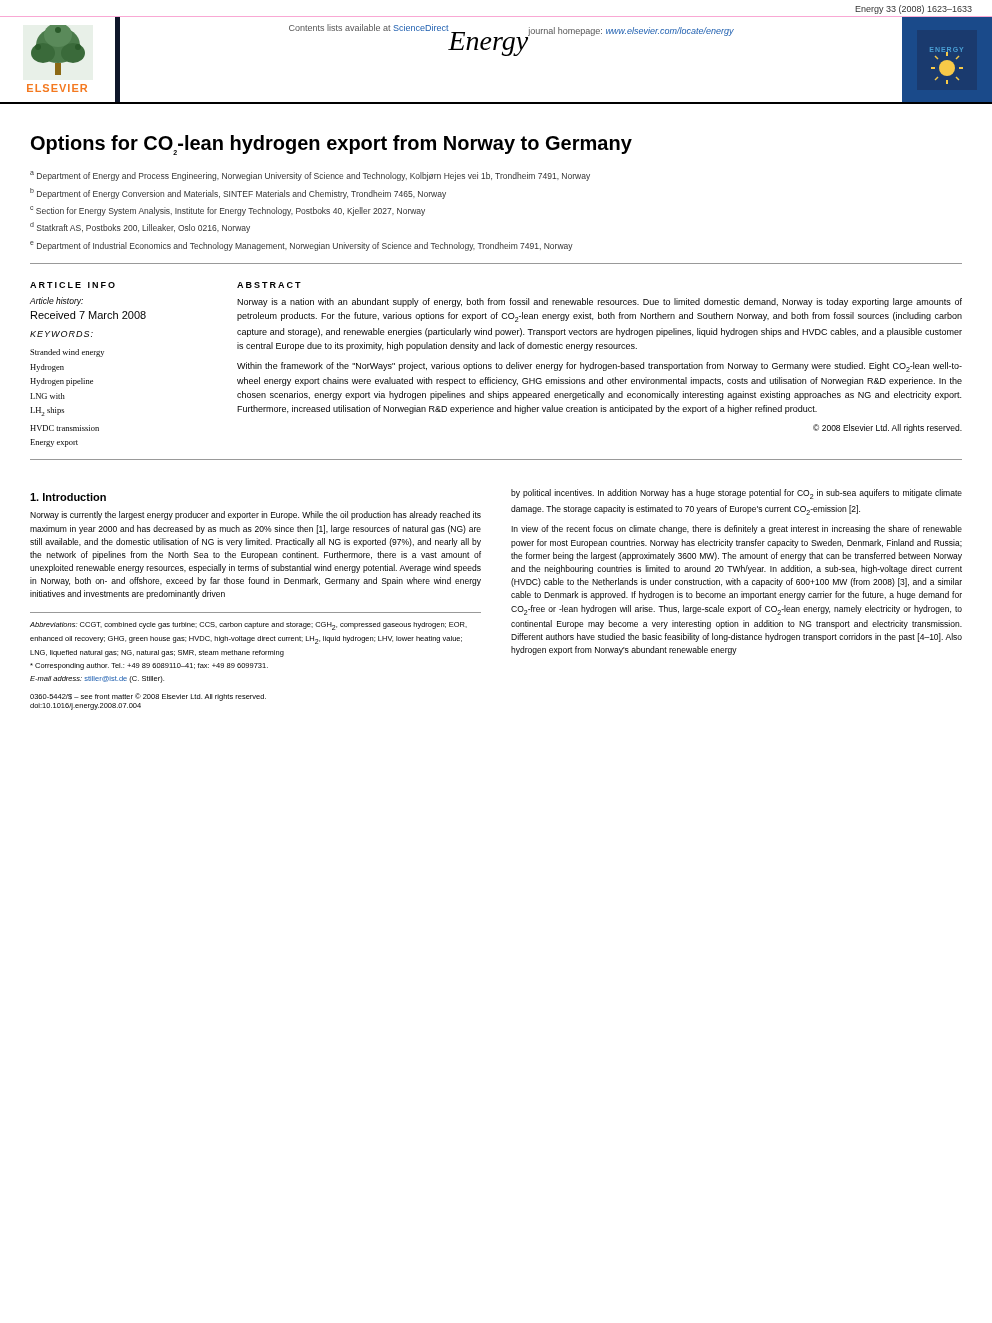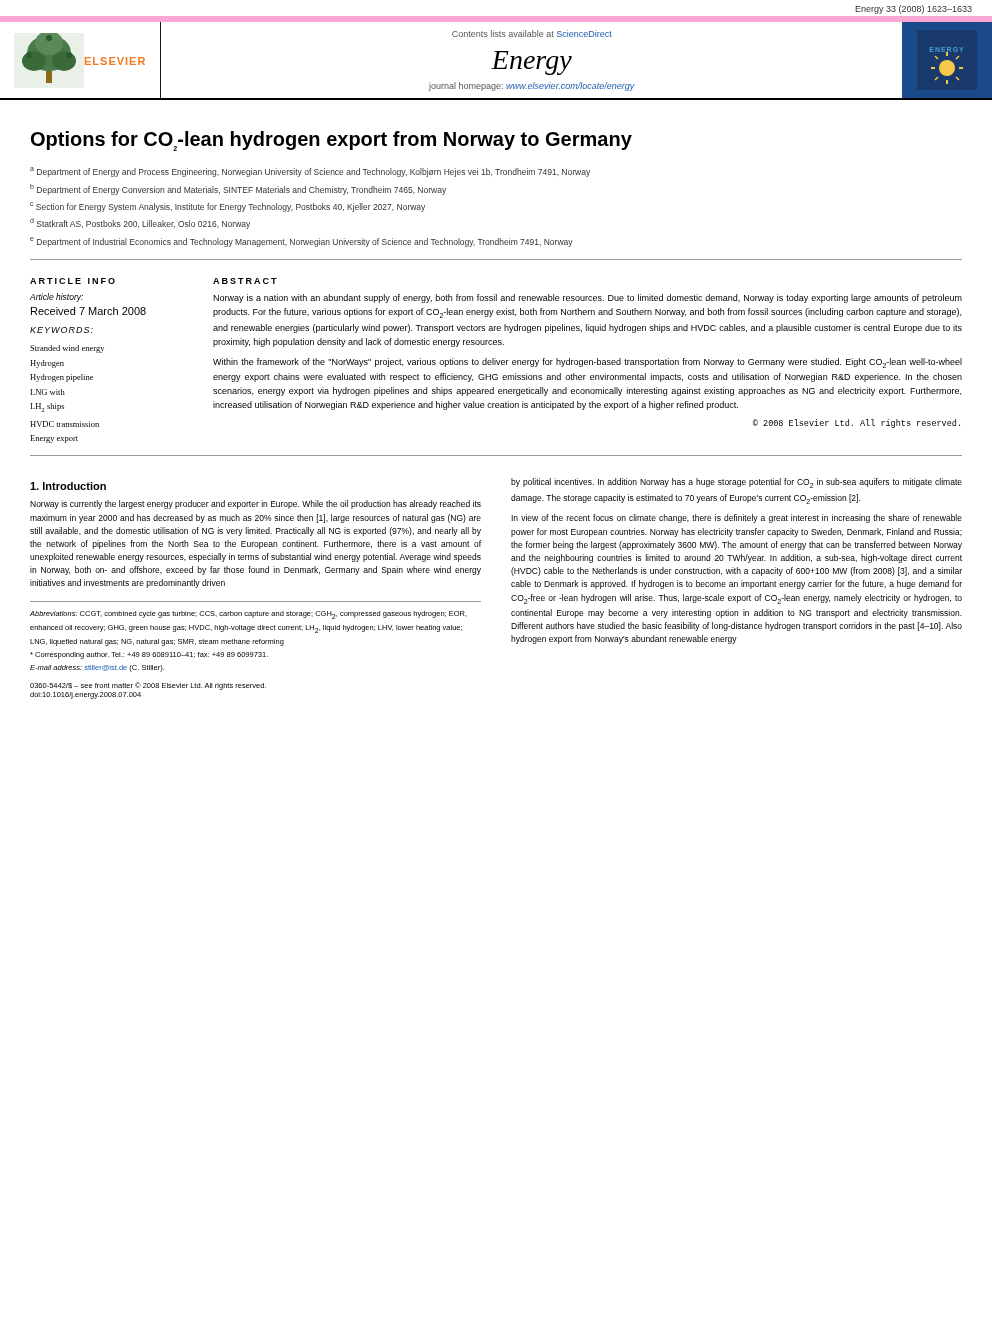--- a/index.html
+++ b/index.html
@@ -14,39 +14,39 @@
       min-height: 1323px;
       background: #fff;
       margin: 0 auto;
       padding: 0;
     }
     
     .top-bar {
       text-align: right;
       font-size: 9px;
       padding: 4px 20px 2px 20px;
-      border-bottom: 6px solid #f9a8d4;
+      border-bottom: 1px solid #f9a8d4;
       color: #333;
       font-family: Arial, sans-serif;
     }
     
     .journal-header {
       display: flex;
       align-items: stretch;
       border-bottom: 2px solid #000;
       padding: 0;
       background: #fff;
     }
     .elsevier-logo {
       display: flex;
-      flex-direction: row;
+      flex-direction: column;
       align-items: center;
       justify-content: center;
       padding: 8px 14px;
-      border-right: 1px solid #0f172a;
+      border-right: 5px solid #0f172a;
       min-width: 120px;
     }
     .elsevier-tree-img {
       width: 70px;
       height: 55px;
       background: #e8e8e8;
       position: relative;
       overflow: hidden;
     }
     .elsevier-tree-img svg {
@@ -57,22 +57,21 @@
       font-family: Arial, sans-serif;
       font-size: 11px;
       font-weight: bold;
       color: #f47920;
       margin-top: 2px;
       letter-spacing: 1px;
     }
     .journal-center {
       flex: 1;
       display: flex;
-      flex-direction: column;
-      align-items: center;
+      flex-direction: row;
       justify-content: center;
       padding: 6px 10px;
     }
     .sciencedirect-line {
       font-family: Arial, sans-serif;
       font-size: 9px;
       color: #555;
       margin-bottom: 3px;
     }
     .sciencedirect-link {
@@ -150,21 +149,21 @@
     .affiliations div { margin-bottom: 1px; }
     .affiliations sup { font-size: 7px; }
     .section-divider {
       border: none;
       border-top: 1px solid #999;
       margin: 10px 0;
     }
     
     .two-col {
       display: flex;
-      gap: 8px;
+      gap: 32px;
       margin-top: 16px;
     }
     .left-col {
       width: 175px;
       min-width: 175px;
     }
     .right-col {
       flex: 1;
     }
     .col-heading {
@@ -200,29 +199,29 @@
       font-size: 9px;
       font-family: Arial, sans-serif;
       line-height: 1.55;
       color: #000;
       text-align: justify;
     }
     .abstract-text p { margin-bottom: 6px; }
     .copyright-line {
       text-align: right;
       font-size: 8.5px;
-      font-family: Liberation Mono, monospace;
+      font-family: Liberation Sans, sans-serif;
       color: #000;
       margin-top: 4px;
     }
     
     .main-body {
       display: flex;
       gap: 30px;
-      margin-top: 14px;
+      margin-top: 21px;
       padding-top: 6px;
       justify-content: space-between;
     }
     .body-left {
       flex: 1;
     }
     .body-right {
       flex: 1;
     }
     .section-heading {

